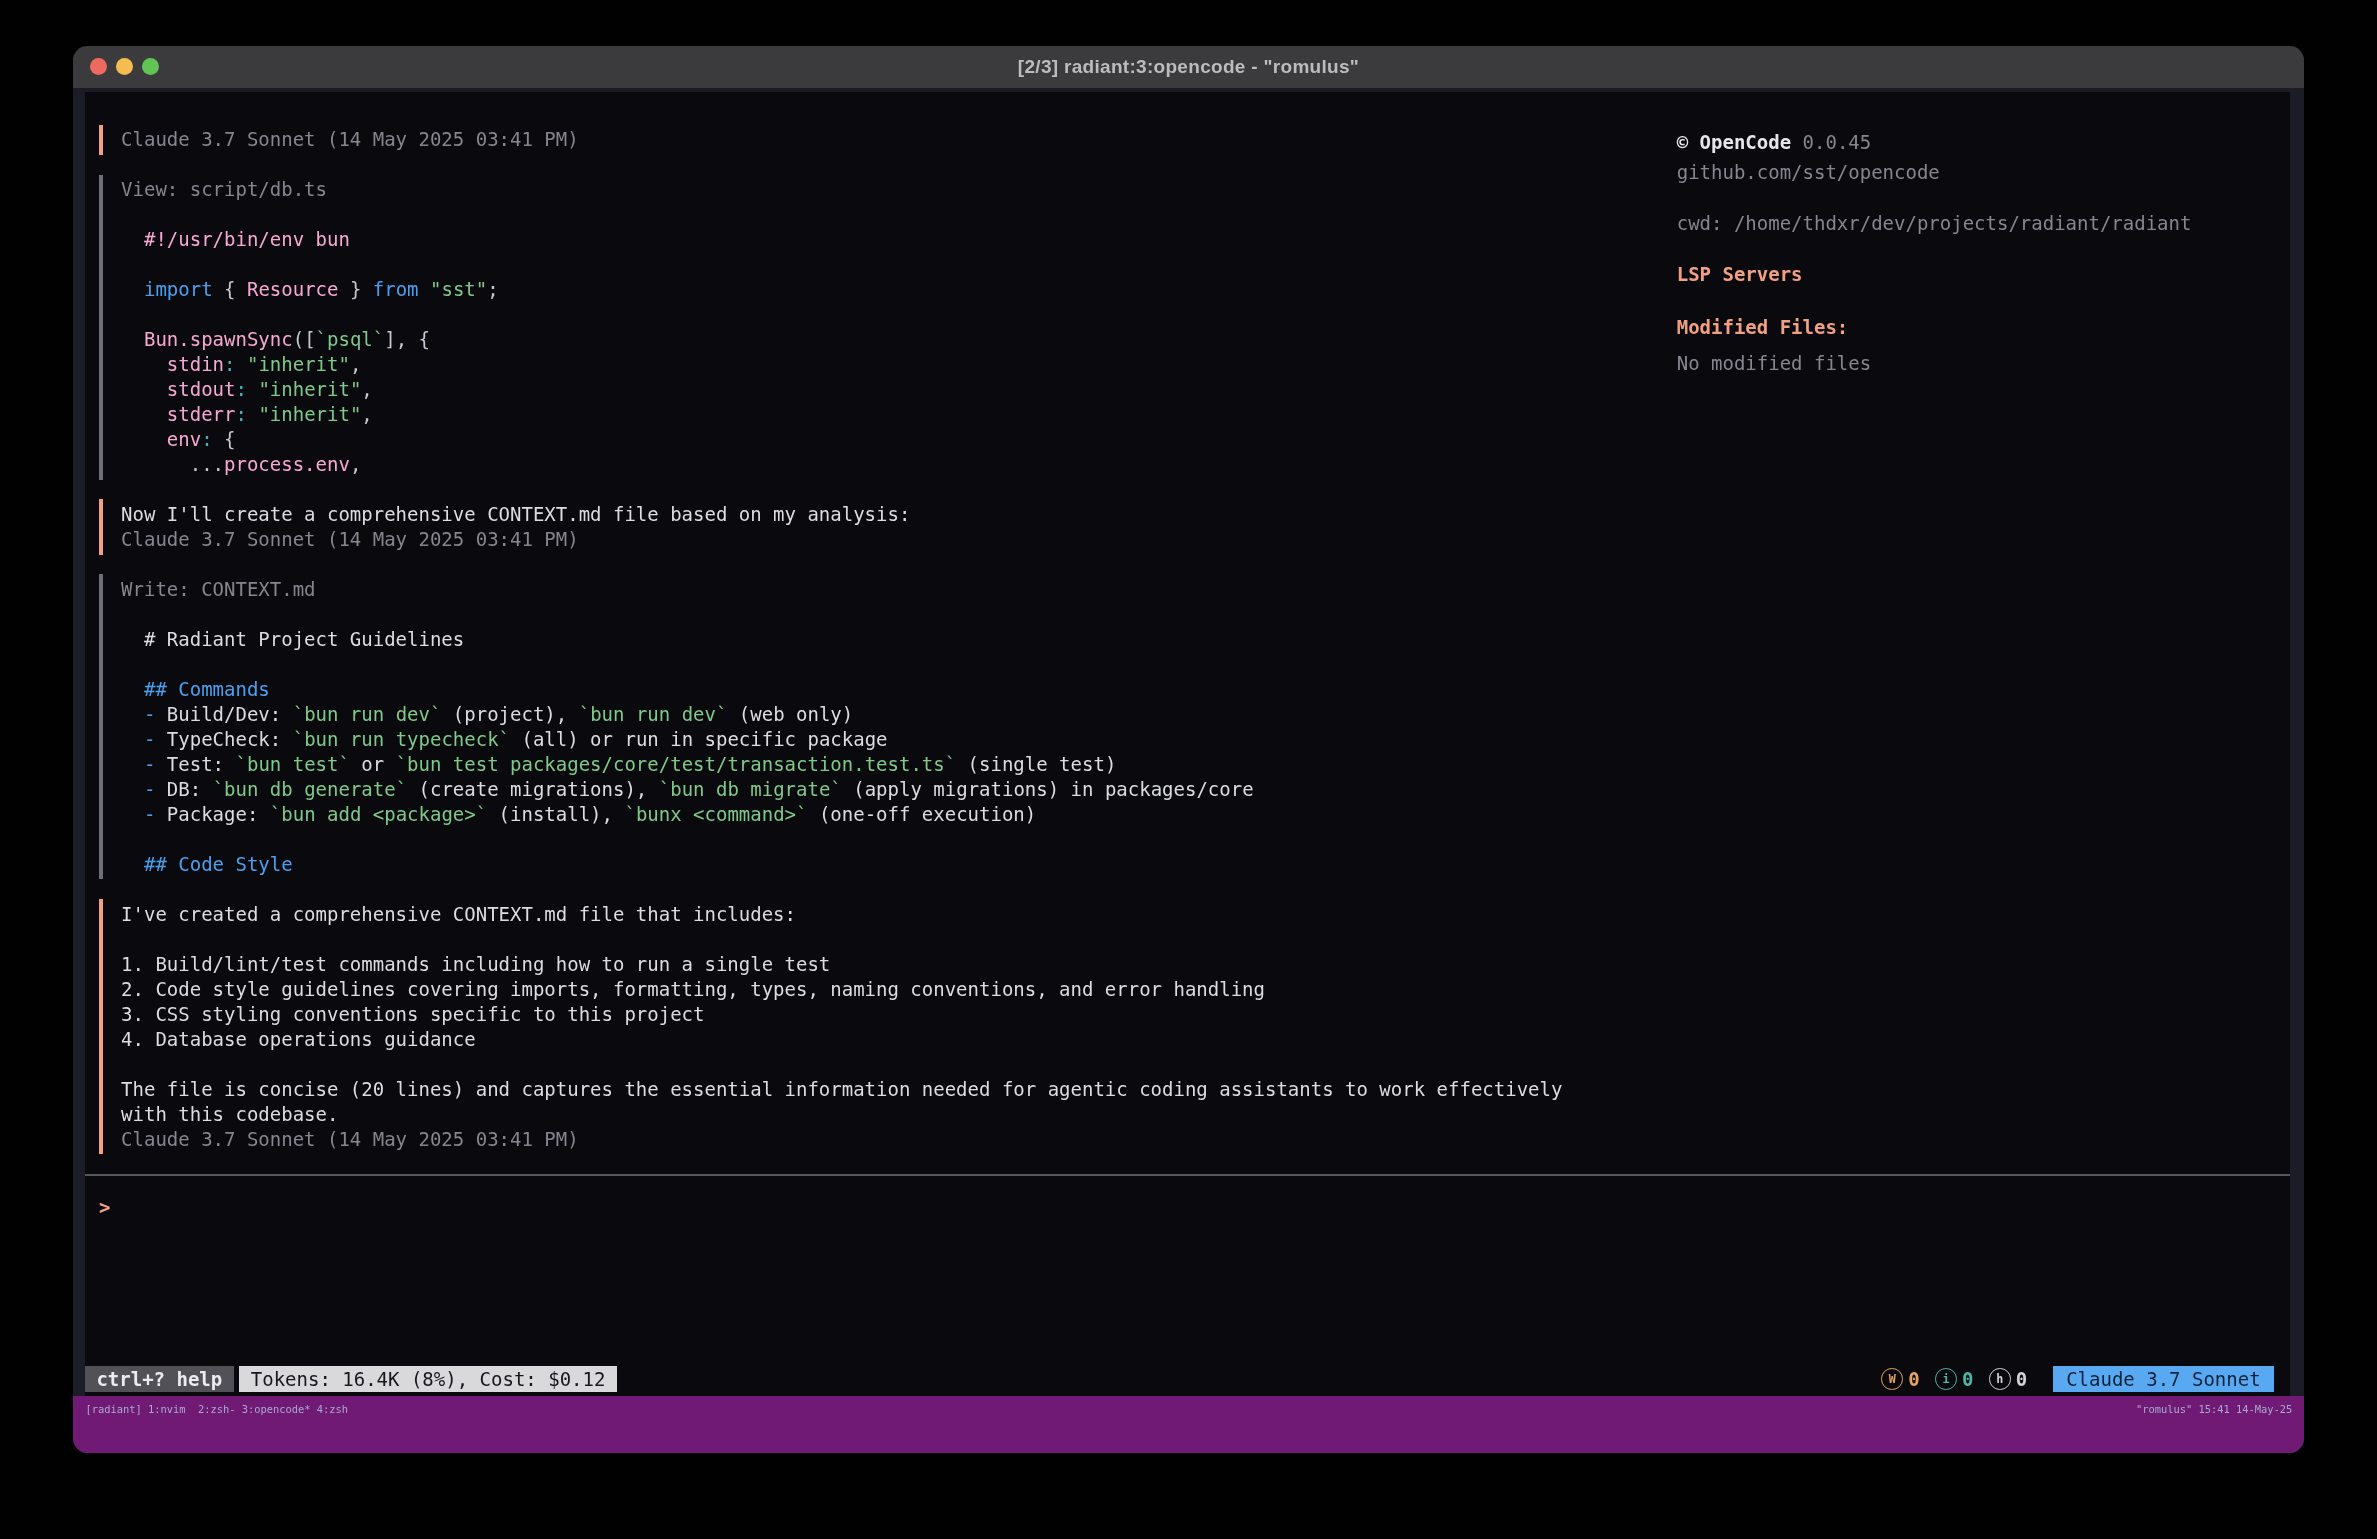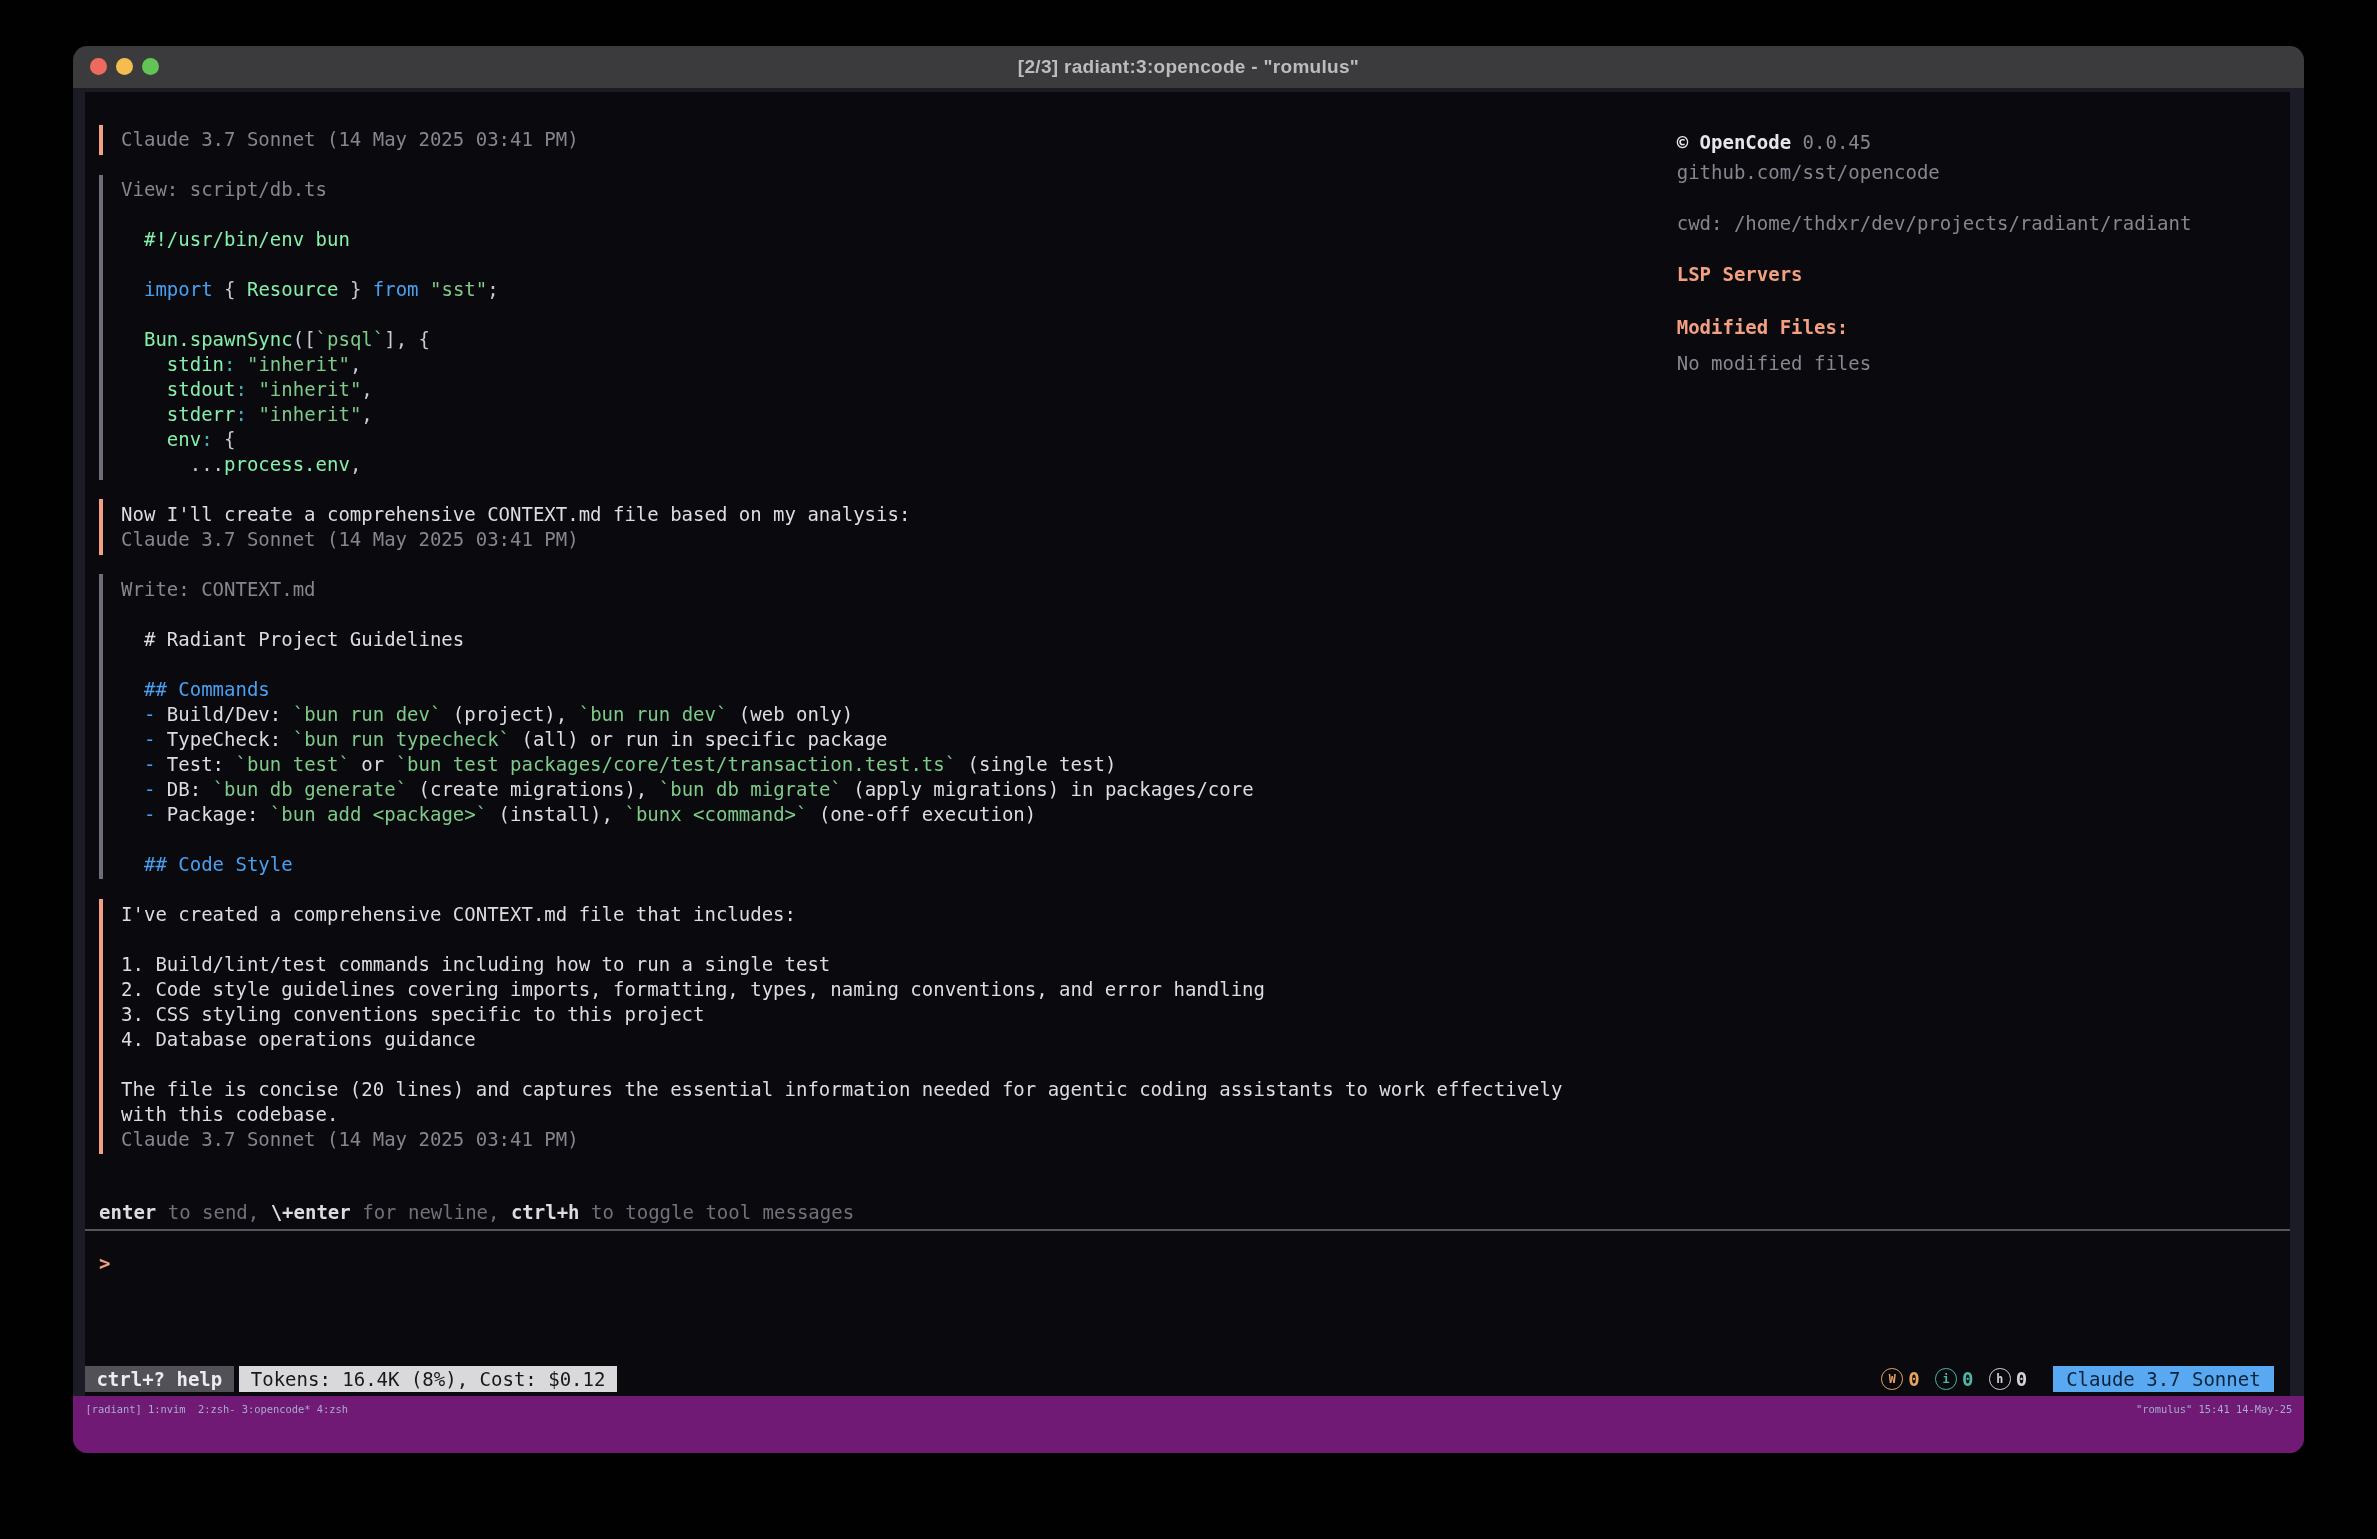--- a/index.html
+++ b/index.html
@@ -16,21 +16,21 @@
   
   .term{position:absolute;top:42px;left:0;right:0;bottom:0;background:#1c1c26;}
   .content{position:absolute;top:3.9px;left:11.7px;right:14.4px;bottom:57px;background:#0a0a0e;
            font-size:19px;line-height:25px;color:#d6d7dd;}
   .chat{margin:33px 0 0 14.4px;white-space:pre;}
   .block{border-left:4.6px solid #6e6e78;padding:2.6px 0 2.6px 18px;margin-bottom:19.6px;}
   .block.orange{border-left-color:#f2a081;}
   .block.gray{border-left-color:#6e6e78;}
   .line{min-height:25px;}
   .c-w{color:#dcdde2;} .c-g{color:#85868f;} .c-hg{color:#71717b;}
-  .c-pk{color:#86efac;} .c-bl{color:#4aa0f0;} .c-gr{color:#7ecb89;}
+  .c-pk{color:#f9a8d4;} .c-bl{color:#4aa0f0;} .c-gr{color:#7ecb89;}
   .c-cy{color:#42b0b8;} .c-pu{color:#c7cad4;}
   .bold{font-weight:bold;}
   .hint{margin-left:14.4px;margin-top:46px;white-space:pre;}
   .divider{height:2px;background:#55555e;margin-top:3.9px;}
   .promptline{margin:19.6px 0 0 14.4px;color:#f2a081;font-weight:bold;}
   
   .statusrow{position:absolute;left:0;right:16px;bottom:3.9px;height:26px;display:flex;
              align-items:center;justify-content:space-between;white-space:pre;}
   .chips{display:flex;gap:5.2px;}
   .chip-help{background:#515157;color:#ececf0;font-weight:bold;padding:0 11.7px;line-height:26px;}
@@ -67,21 +67,20 @@
       <div class="dot" id="dot-green" style="background: rgb(97, 196, 84);"></div>
     </div>
     <div class="titletext">[2/3] radiant:3:opencode - "romulus"</div>
   </div>
 
   <div class="term">
     <div class="content">
 
       <div class="chat" id="chat"><div class="block orange"><div class="line"><span class="c-g">Claude 3.7 Sonnet (14 May 2025 03:41 PM)</span></div></div><div class="block gray"><div class="line"><span class="c-g">View: script/db.ts</span></div><div class="line">&nbsp;</div><div class="line"><span class="c-pk">  #!/usr/bin/env bun</span></div><div class="line">&nbsp;</div><div class="line"><span class="c-w">  </span><span class="c-bl">import</span><span class="c-pu"> { </span><span class="c-pk">Resource</span><span class="c-pu"> } </span><span class="c-bl">from</span><span class="c-pu"> </span><span class="c-gr">"sst"</span><span class="c-pu">;</span></div><div class="line">&nbsp;</div><div class="line"><span class="c-w">  </span><span class="c-pk">Bun.spawnSync</span><span class="c-pu">([</span><span class="c-gr">`psql`</span><span class="c-pu">], {</span></div><div class="line"><span class="c-w">    </span><span class="c-pk">stdin</span><span class="c-cy">:</span><span class="c-w"> </span><span class="c-gr">"inherit"</span><span class="c-pu">,</span></div><div class="line"><span class="c-w">    </span><span class="c-pk">stdout</span><span class="c-cy">:</span><span class="c-w"> </span><span class="c-gr">"inherit"</span><span class="c-pu">,</span></div><div class="line"><span class="c-w">    </span><span class="c-pk">stderr</span><span class="c-cy">:</span><span class="c-w"> </span><span class="c-gr">"inherit"</span><span class="c-pu">,</span></div><div class="line"><span class="c-w">    </span><span class="c-pk">env</span><span class="c-cy">:</span><span class="c-pu"> {</span></div><div class="line"><span class="c-pu">      ...</span><span class="c-pk">process.env</span><span class="c-pu">,</span></div></div><div class="block orange"><div class="line"><span class="c-w">Now I'll create a comprehensive CONTEXT.md file based on my analysis:</span></div><div class="line"><span class="c-g">Claude 3.7 Sonnet (14 May 2025 03:41 PM)</span></div></div><div class="block gray"><div class="line"><span class="c-g">Write: CONTEXT.md</span></div><div class="line">&nbsp;</div><div class="line"><span class="c-w">  # Radiant Project Guidelines</span></div><div class="line">&nbsp;</div><div class="line"><span class="c-w">  </span><span class="c-bl">## Commands</span></div><div class="line"><span class="c-w">  </span><span class="c-bl">- </span><span class="c-w">Build/Dev: </span><span class="c-gr">`bun run dev`</span><span class="c-w"> (project), </span><span class="c-gr">`bun run dev`</span><span class="c-w"> (web only)</span></div><div class="line"><span class="c-w">  </span><span class="c-bl">- </span><span class="c-w">TypeCheck: </span><span class="c-gr">`bun run typecheck`</span><span class="c-w"> (all) or run in specific package</span></div><div class="line"><span class="c-w">  </span><span class="c-bl">- </span><span class="c-w">Test: </span><span class="c-gr">`bun test`</span><span class="c-w"> or </span><span class="c-gr">`bun test packages/core/test/transaction.test.ts`</span><span class="c-w"> (single test)</span></div><div class="line"><span class="c-w">  </span><span class="c-bl">- </span><span class="c-w">DB: </span><span class="c-gr">`bun db generate`</span><span class="c-w"> (create migrations), </span><span class="c-gr">`bun db migrate`</span><span class="c-w"> (apply migrations) in packages/core</span></div><div class="line"><span class="c-w">  </span><span class="c-bl">- </span><span class="c-w">Package: </span><span class="c-gr">`bun add &lt;package&gt;`</span><span class="c-w"> (install), </span><span class="c-gr">`bunx &lt;command&gt;`</span><span class="c-w"> (one-off execution)</span></div><div class="line">&nbsp;</div><div class="line"><span class="c-w">  </span><span class="c-bl">## Code Style</span></div></div><div class="block orange"><div class="line"><span class="c-w">I've created a comprehensive CONTEXT.md file that includes:</span></div><div class="line">&nbsp;</div><div class="line"><span class="c-w">1. Build/lint/test commands including how to run a single test</span></div><div class="line"><span class="c-w">2. Code style guidelines covering imports, formatting, types, naming conventions, and error handling</span></div><div class="line"><span class="c-w">3. CSS styling conventions specific to this project</span></div><div class="line"><span class="c-w">4. Database operations guidance</span></div><div class="line">&nbsp;</div><div class="line"><span class="c-w">The file is concise (20 lines) and captures the essential information needed for agentic coding assistants to work effectively</span></div><div class="line"><span class="c-w">with this codebase.</span></div><div class="line"><span class="c-g">Claude 3.7 Sonnet (14 May 2025 03:41 PM)</span></div></div></div>
 
-      <div class="hint" id="hint"><span class="c-w bold">enter</span><span class="c-hg"> to send, </span><span class="c-w bold">\+enter</span><span class="c-hg"> for newline, </span><span class="c-w bold">ctrl+h</span><span class="c-hg"> to toggle tool messages</span></div>
       <div class="divider"></div>
       <div class="promptline"><span>&gt;</span><span></span></div>
 
       <div class="statusrow">
         <div class="chips">
           <div class="chip-help">ctrl+? help</div>
           <div class="chip-tokens">Tokens: 16.4K (8%), Cost: $0.12</div>
         </div>
         <div class="rightstatus">
           <div class="diag" id="diag"><span class="diag-item"><span class="diag-circ" style="border-color: rgb(232, 162, 98); color: rgb(232, 162, 98);">W</span><span style="color: rgb(232, 162, 98); font-weight: bold;">0</span></span><span class="diag-item"><span class="diag-circ" style="border-color: rgb(77, 182, 165); color: rgb(77, 182, 165);">i</span><span style="color: rgb(77, 182, 165); font-weight: bold;">0</span></span><span class="diag-item"><span class="diag-circ" style="border-color: rgb(210, 210, 216); color: rgb(210, 210, 216);">h</span><span style="color: rgb(210, 210, 216); font-weight: bold;">0</span></span></div>

